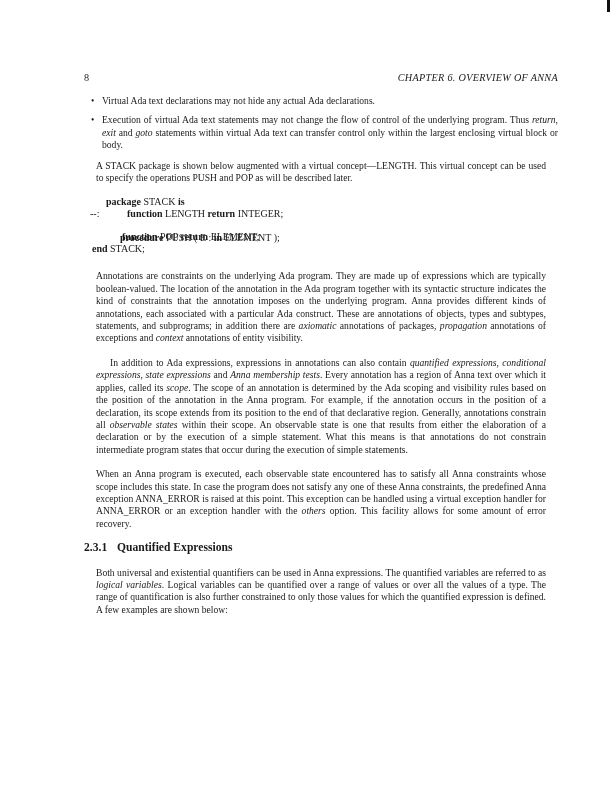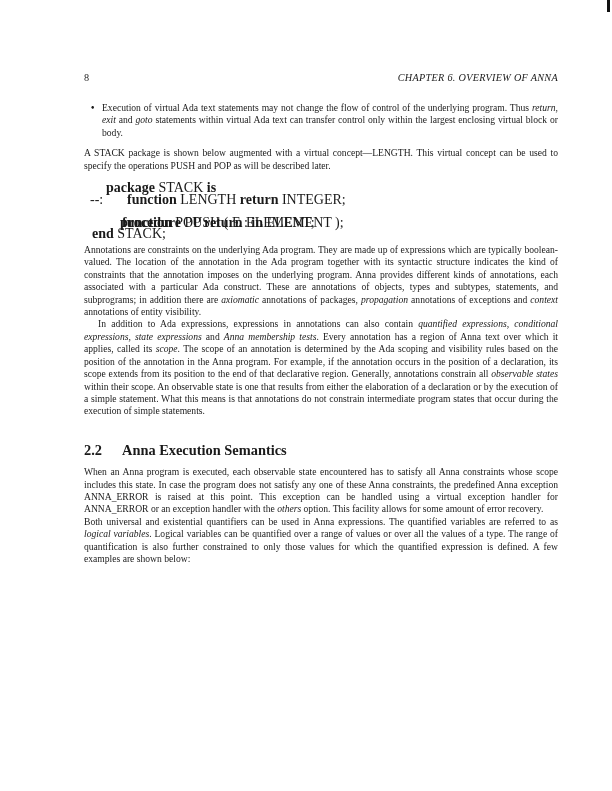--- a/index.html
+++ b/index.html
@@ -14,27 +14,27 @@
   .running-head {
     position: absolute; left: 84px; top: 72px; width: 474px; height: 14px;
     font-size: 10.2px;
   }
   .page-number { position: absolute; left: 0; top: 0; }
   .chapter-title { position: absolute; right: 0; top: 0; font-style: italic; letter-spacing: 0.3px; }
   .content {
     position: absolute; left: 84px; top: 95px; width: 474px;
     font-size: 9.6px; line-height: 12.4px; text-align: justify;
   }
-  p { margin: 0; }
+  p { margin: 12px; }
   ul.bullets { list-style: none; margin: 0; padding: 0; }
   ul.bullets li { position: relative; padding-left: 18px; margin-bottom: 7px; }
   ul.bullets li .bullet { position: absolute; left: 7px; top: 0; }
   .para-intro { margin-top: 8px; }
   .code {
-    margin: 10px 0 0 0; font-size: 14px; line-height: 11.6px; text-align: center;
+    margin: 10px 0 0 0; font-size: 10px; line-height: 11.6px; text-align: center;
     position: relative; height: 62px;
   }
   .code-line { position: absolute; white-space: pre; }
   .code .l0 { left: 22px; top: 0; }
   .code .mark { left: 6px; top: 11.6px; }
   .code .l1 { left: 43px; top: 11.6px; }
   .code .l2 { left: 36px; top: 23.2px; margin-top: 12px; }
   .code .l3 { left: 38px; top: 34.8px; }
   .code .l4 { left: 8px; top: 46.4px; }
   .kw { font-weight: bold; }
@@ -55,20 +55,21 @@
 <div class="running-head">
   <span class="page-number">8</span>
   <span class="chapter-title">CHAPTER 6.  OVERVIEW OF ANNA</span>
 </div>
 
 <div class="content">
 
   <ul class="bullets">
     <li>
       <span class="bullet">•</span>
+      <span>Virtual Ada text declarations may not hide any actual Ada declarations.</span>
     </li>
     <li>
       <span class="bullet">•</span>
       <span><span>Execution of virtual Ada text statements may not change the flow of control of the underlying program. Thus </span><i>return</i><span>, </span><i>exit</i><span> and </span><i>goto</i><span> statements within virtual Ada text can transfer control only within the largest enclosing virtual block or body.</span></span>
     </li>
   </ul>
 
   <p class="para-intro">A STACK package is shown below augmented with a virtual concept—LENGTH. This virtual concept can be used to specify the operations PUSH and POP as will be described later.</p>
 
   <div class="code">
@@ -76,21 +77,21 @@
     <div class="code-line mark">--:</div>
     <div class="code-line l1"><span class="kw">function</span><span> LENGTH </span><span class="kw">return</span><span> INTEGER;</span></div>
     <div class="code-line l2"><span class="kw">procedure</span><span> PUSH ( E : </span><span class="kw">in</span><span> ELEMENT );</span></div>
     <div class="code-line l3"><span class="kw">function</span><span> POP </span><span class="kw">return</span><span> ELEMENT;</span></div>
     <div class="code-line l4"><span class="kw">end</span><span> STACK;</span></div>
   </div>
 
   <p><span>Annotations are constraints on the underlying Ada program. They are made up of expressions which are typically boolean-valued. The location of the annotation in the Ada program together with its syntactic structure indicates the kind of constraints that the annotation imposes on the underlying program. Anna provides different kinds of annotations, each associated with a particular Ada construct. These are annotations of objects, types and subtypes, statements, and subprograms; in addition there are </span><i>axiomatic</i><span> annotations of packages, </span><i>propagation</i><span> annotations of exceptions and </span><i>context</i><span> annotations of entity visibility.</span></p>
   <p class="indent"><span>In addition to Ada expressions, expressions in annotations can also contain </span><i>quantified expressions, conditional expressions, state expressions</i><span> and </span><i>Anna membership tests</i><span>. Every annotation has a region of Anna text over which it applies, called its </span><i>scope</i><span>. The scope of an annotation is determined by the Ada scoping and visibility rules based on the position of the annotation in the Anna program. For example, if the annotation occurs in the position of a declaration, its scope extends from its position to the end of that declarative region. Generally, annotations constrain all </span><i>observable states</i><span> within their scope. An observable state is one that results from either the elaboration of a declaration or by the execution of a simple statement. What this means is that annotations do not constrain intermediate program states that occur during the execution of simple statements.</span></p>
 
-  <h2>
-    <span class="num">2.2</span><span>Anna Execution Semantics</span>
-  </h2>
   <p><span>When an Anna program is executed, each observable state encountered has to satisfy all Anna constraints whose scope includes this state. In case the program does not satisfy any one of these Anna constraints, the predefined Anna exception ANNA_ERROR is raised at this point. This exception can be handled using a virtual exception handler for ANNA_ERROR or an exception handler with the </span><i>others</i><span> option. This facility allows for some amount of error recovery.</span></p>
 
 
+  <h3 class="h3-after-h2">
+    <span class="num">2.3.1</span><span>Quantified Expressions</span>
+  </h3>
   <p><span>Both universal and existential quantifiers can be used in Anna expressions. The quantified variables are referred to as </span><i>logical variables</i><span>. Logical variables can be quantified over a range of values or over all the values of a type. The range of quantification is also further constrained to only those values for which the quantified expression is defined. A few examples are shown below:</span></p>
 
 </div>
 
 </body></html>

